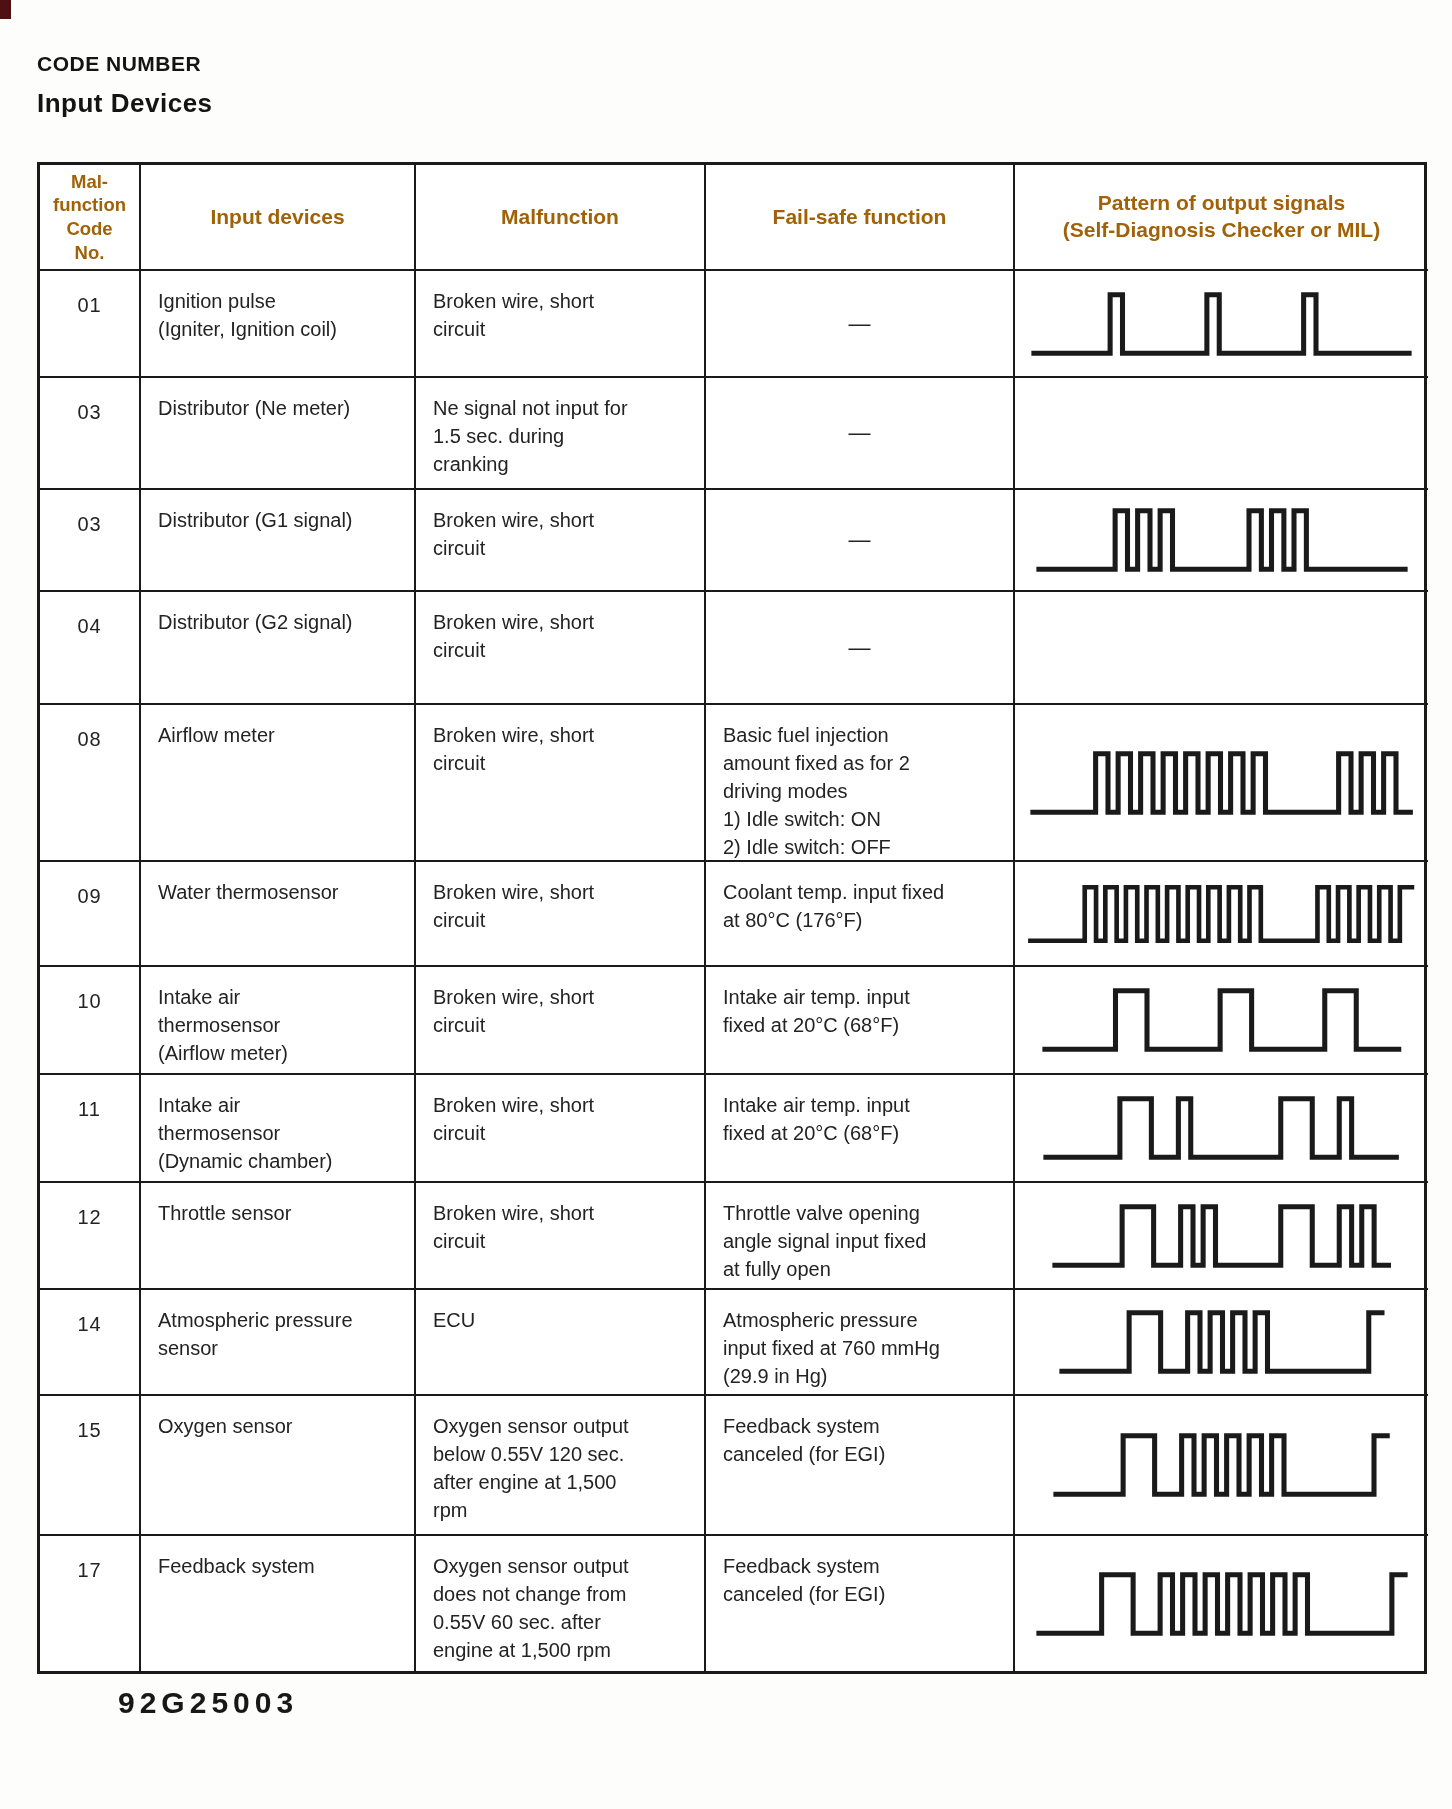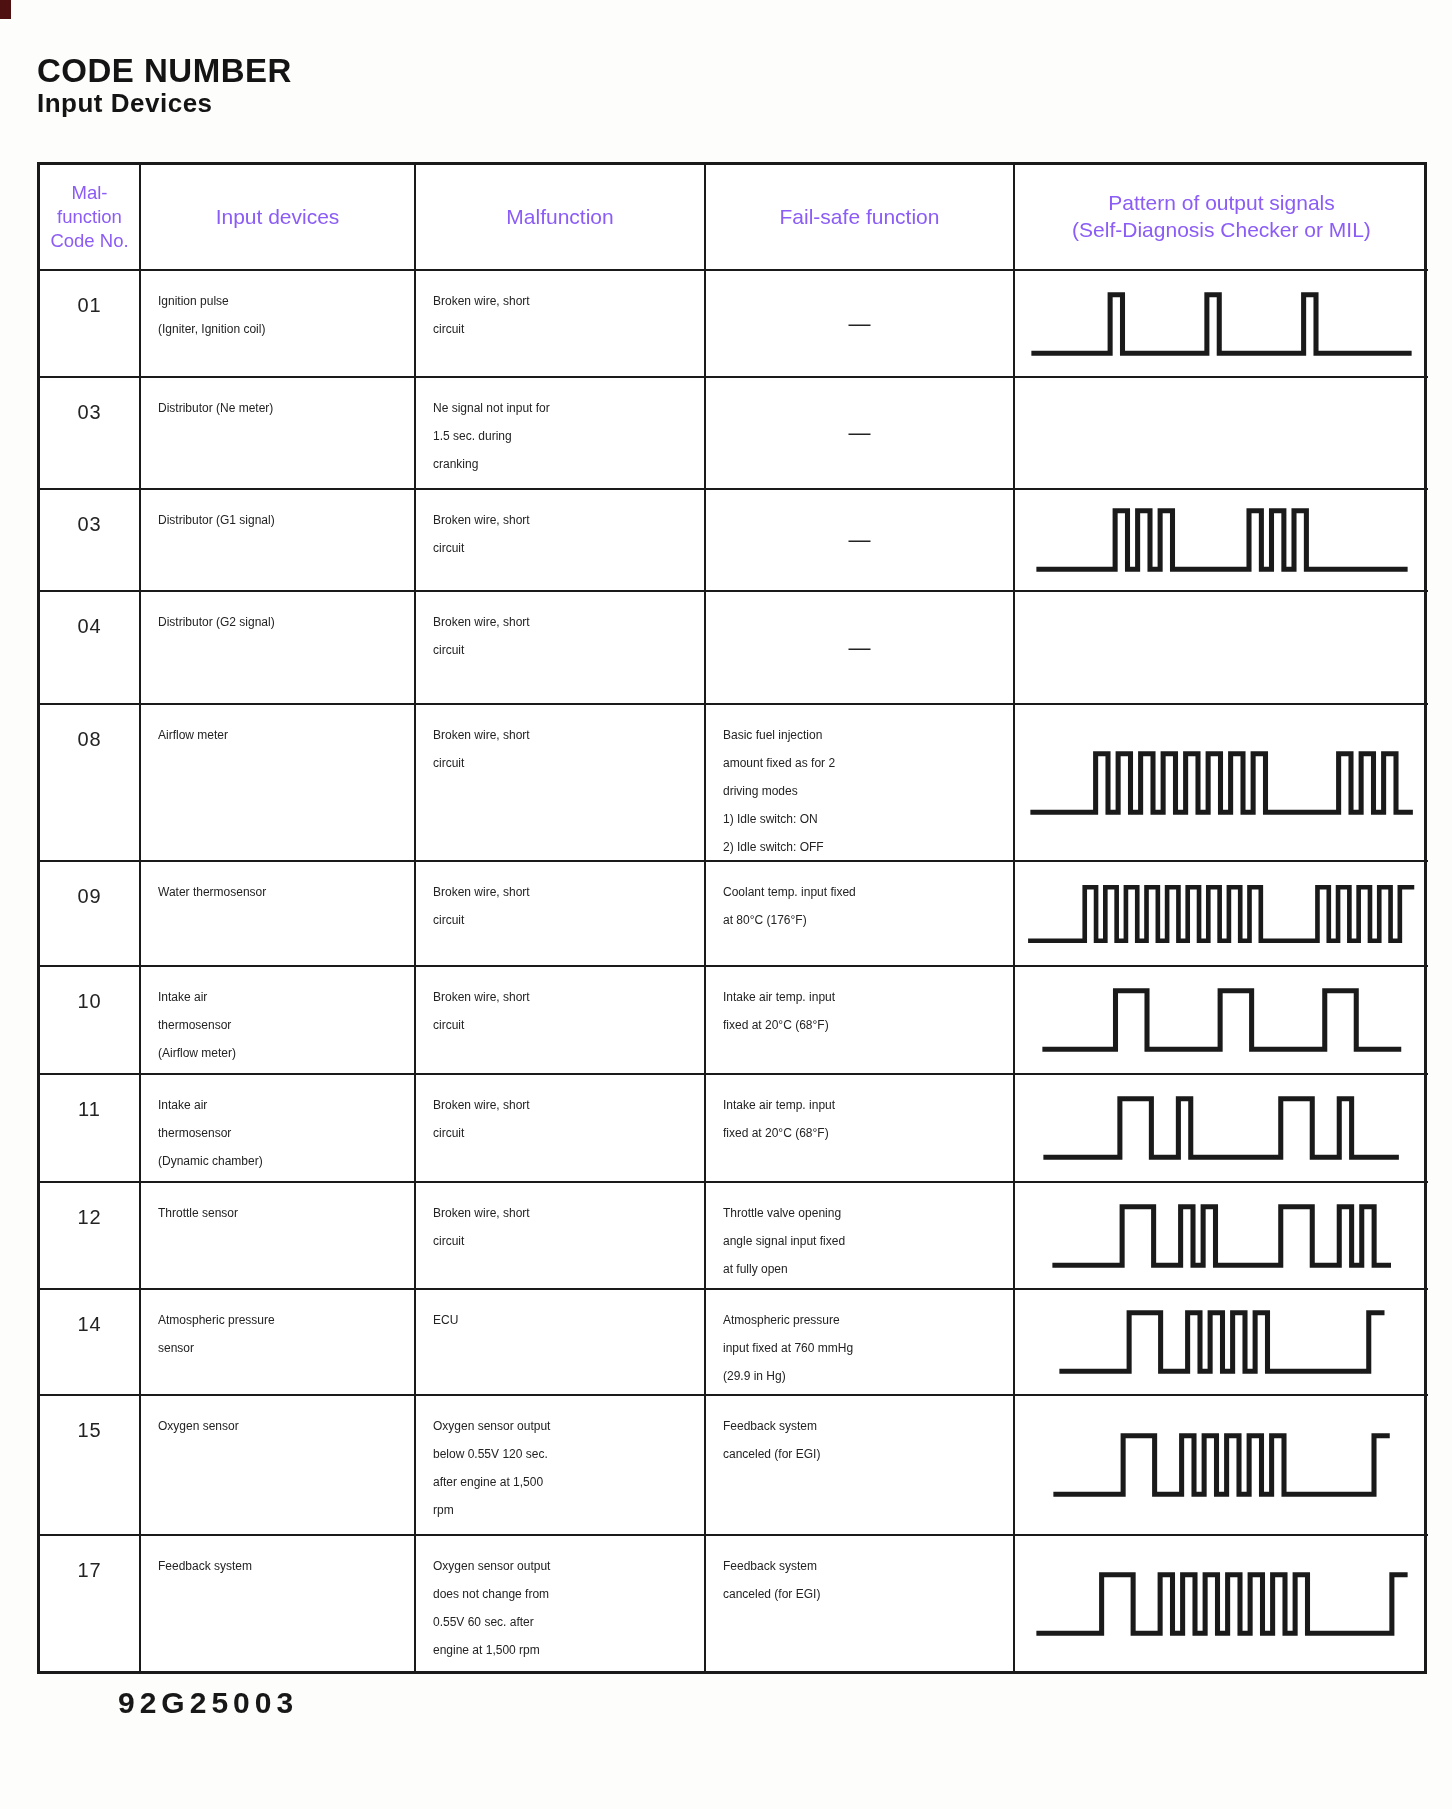--- a/index.html
+++ b/index.html
@@ -5,45 +5,45 @@
   *{box-sizing:border-box;margin:0;padding:0}
   html,body{width:1452px;height:1809px}
   body{
     background:#fdfdfc;
     font-family:"Liberation Sans","DejaVu Sans",sans-serif;
     color:#1f1f1f;
     position:relative;
     overflow:hidden;
   }
   .corner-mark{position:absolute;left:0;top:0;width:11px;height:19px;background:#4e1010}
-  .title{position:absolute;left:37px;top:52px;font-size:33px;font-weight:bold;color:#141414;letter-spacing:.5px}
+  .title{position:absolute;left:37px;top:52px;font-size:21px;font-weight:bold;color:#141414;letter-spacing:.5px}
   .subtitle{position:absolute;left:37px;top:88px;font-size:26px;font-weight:bold;color:#141414;letter-spacing:.5px}
   #code-table{
     position:absolute;left:37px;top:162px;width:1390px;
     display:grid;
     grid-template-columns:101px 275px 290px 309px 413px;
     border:3px solid #1a1a1a;
     background:#fff;
   }
   .cell{
     border-right:2px solid #1a1a1a;
     border-bottom:2px solid #1a1a1a;
     overflow:hidden;
   }
   .last-col{border-right:none}
   .no-bottom{border-bottom:none}
   .hcell{
     display:flex;align-items:center;justify-content:center;
-    text-align:center;font-weight:normal;font-size:21px;line-height:1.28;
-    white-space:pre-line;color:#8b5cf6;padding:4px;
+    text-align:center;font-weight:bold;font-size:21px;line-height:1.28;
+    white-space:pre-line;color:#a16207;padding:16px;
   }
   .h-code{font-size:18.5px}
   .text-cell{
     padding:16px 12px 0 17px;
-    font-size:12px;line-height:28px;white-space:pre-line;color:#232323;
+    font-size:20px;line-height:28px;white-space:pre-line;color:#232323;
   }
   .code-cell{
     padding-top:23px;text-align:center;font-size:20px;color:#232323;letter-spacing:1px;
   }
   .dash-cell{
     display:flex;align-items:center;justify-content:center;
     font-size:22px;padding:0;color:#232323;
   }
   .pattern-cell{
     display:flex;align-items:center;justify-content:center;padding:0;

